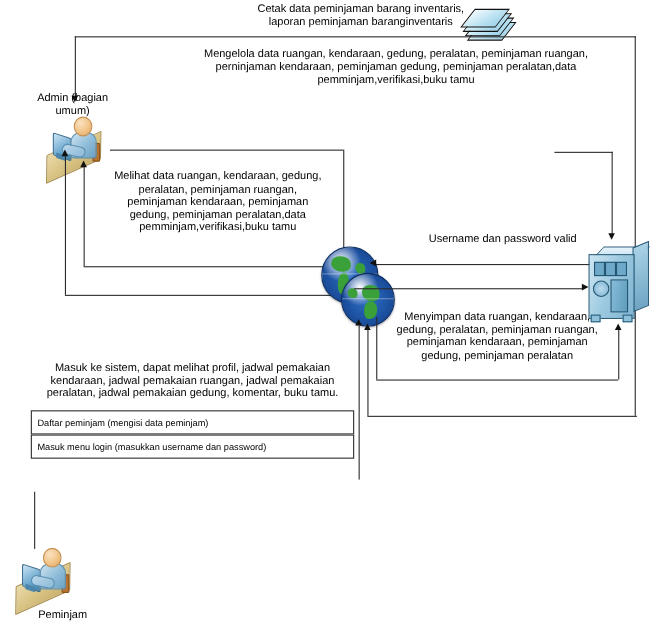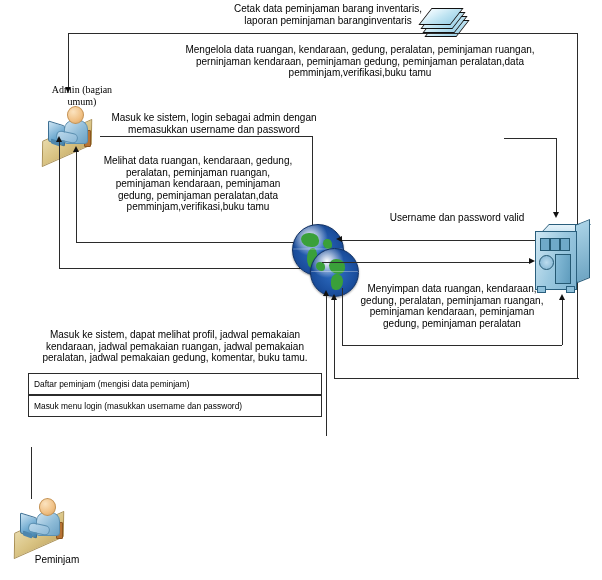--- a/index.html
+++ b/index.html
@@ -106,35 +106,33 @@
 
   <div class="h" style="left:68px;top:33px;width:510px;"></div>
   <div class="v" style="left:68px;top:33px;height:56px;"></div>
   <div class="arr dn" style="left:64.5px;top:87px;"></div>
   <div class="v" style="left:577px;top:33px;height:345px;"></div>
 
   <div class="lbl c" style="left:180px;top:44px;width:360px;">Mengelola data ruangan, kendaraan, gedung, peralatan, peminjaman ruangan,
 perninjaman kendaraan, peminjaman gedung, peminjaman peralatan,data
 pemminjam,verifikasi,buku tamu</div>
 
-  <div class="lbl c" style="left:40px;top:84px;width:84px;font-family:Liberation Serif, serif;">Admin (bagian
+  <div class="lbl c" style="left:24px;top:84px;width:84px;">Admin (bagian
 umum)</div>
 
   <div class="person" style="left:42px;top:106px;">
     <div class="desk"></div>
     <div class="mon"></div>
     <div class="monb"></div>
     <div class="chair"></div>
     <div class="body"></div>
     <div class="arm"></div>
     <div class="head"></div>
   </div>
 
-  <div class="lbl c" style="left:104px;top:112px;width:220px;">Masuk ke sistem, login sebagai admin dengan
-memasukkan username dan password</div>
 
   <div class="h" style="left:100px;top:136px;width:212px;"></div>
   <div class="v" style="left:312px;top:136px;height:92px;"></div>
   <div class="arr dn" style="left:308.5px;top:226px;"></div>
 
   <div class="lbl c" style="left:98px;top:155px;width:200px;">Melihat data ruangan, kendaraan, gedung,
 peralatan, peminjaman ruangan,
 peminjaman kendaraan, peminjaman
 gedung, peminjaman peralatan,data
 pemminjam,verifikasi,buku tamu</div>

